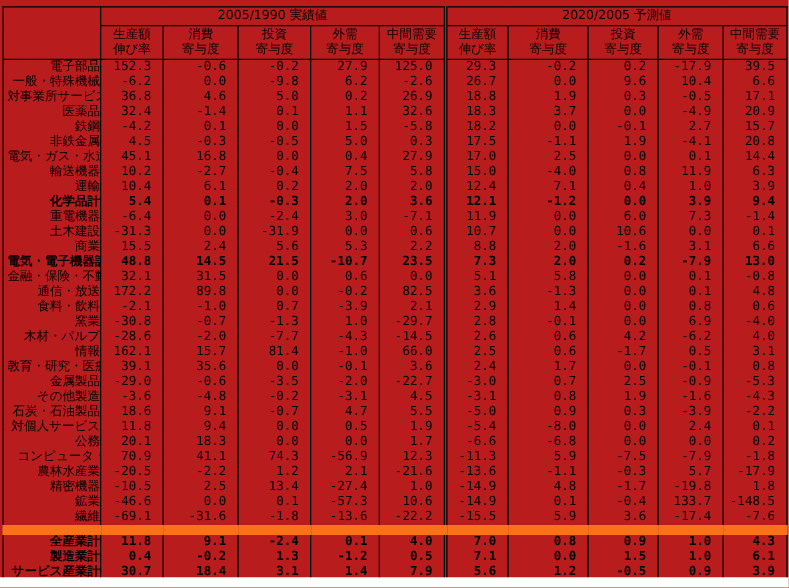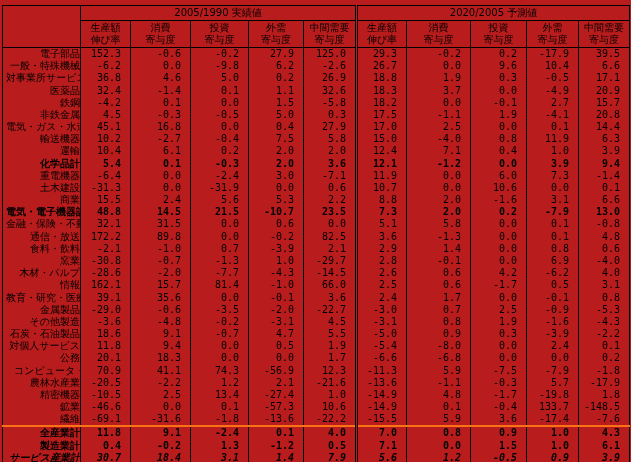--- a/index.html
+++ b/index.html
@@ -12,22 +12,22 @@
      line-height:12px;white-space:nowrap;overflow:hidden;}
   th.grp{height:14px;}
   th.sub{height:26px;}
   tbody td{border-left:1px solid #000;padding:0;height:12px;line-height:12px;
            white-space:nowrap;overflow:hidden;vertical-align:middle;}
   td.label{text-align:right;padding-left:3px;}
   td.label.indent{padding-left:11px;}
   td.num{text-align:right;padding-right:9px;
          font-family:"DejaVu Sans Mono","DejaVu Sans",monospace;}
   tr.b{font-weight:bold;padding-left:48px;}
-  tr.totals-start td{border-top:2px solid #f97316;margin-left:21px;}
-  tr.last td{border-bottom:2px solid #fca5a5;font-style:italic;}
+  tr.totals-start td{border-top:8px solid #f97316;margin-left:21px;}
+  tr.last td{border-bottom:2px solid #fca5a5;}
   .dbl{border-left:3px double #000 !important;}
 </style>
 </head>
 <body>
 
 <div class="page">
   <table class="io">
     <colgroup>
       <col style="width:78px">
       <col style="width:50px">

